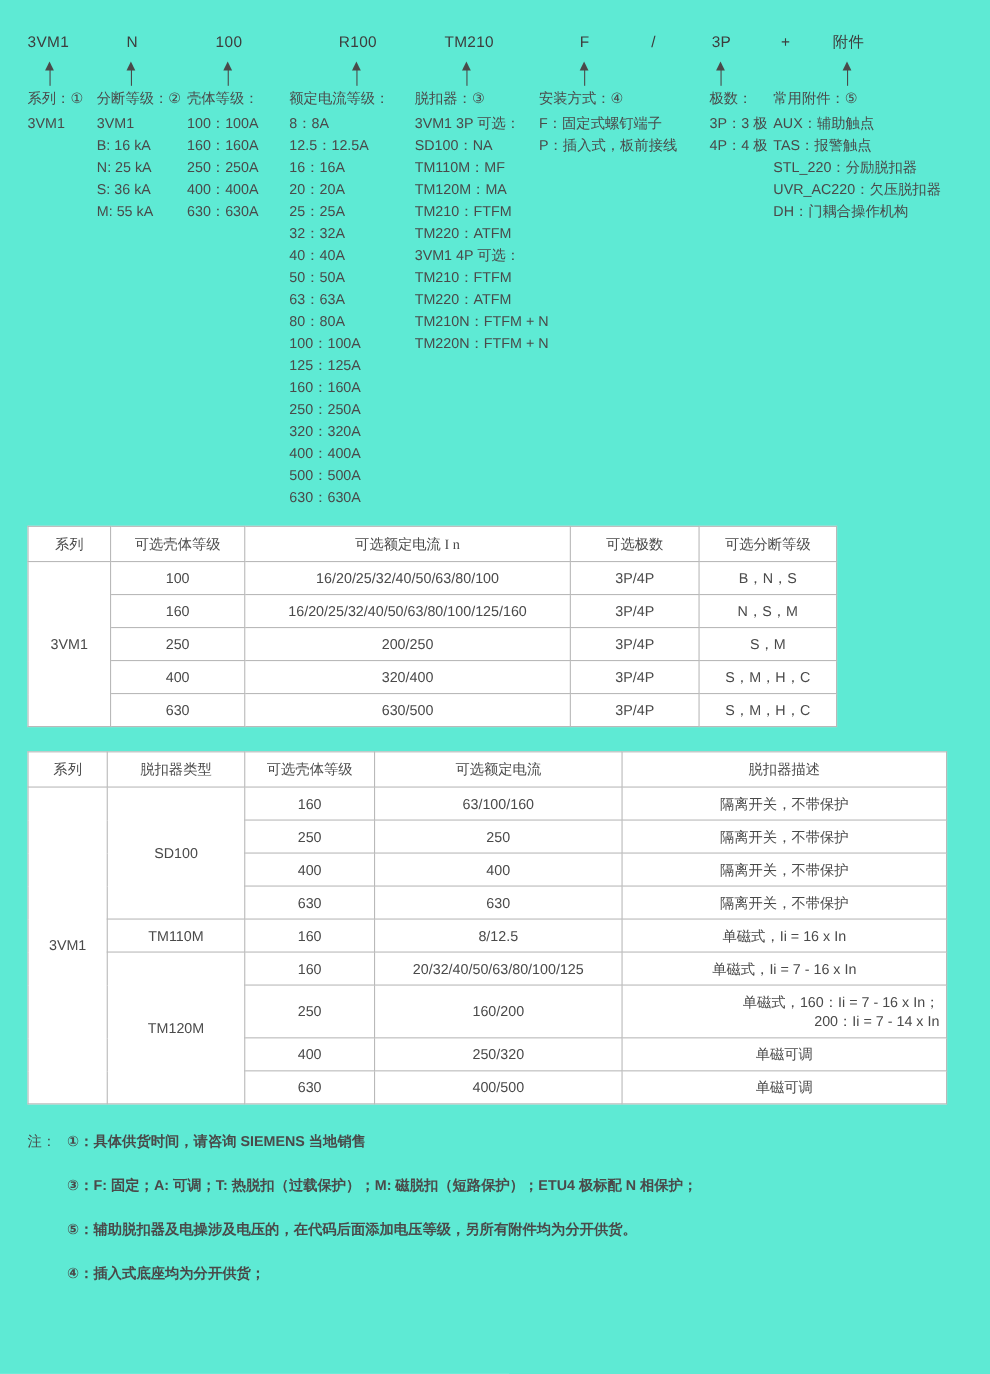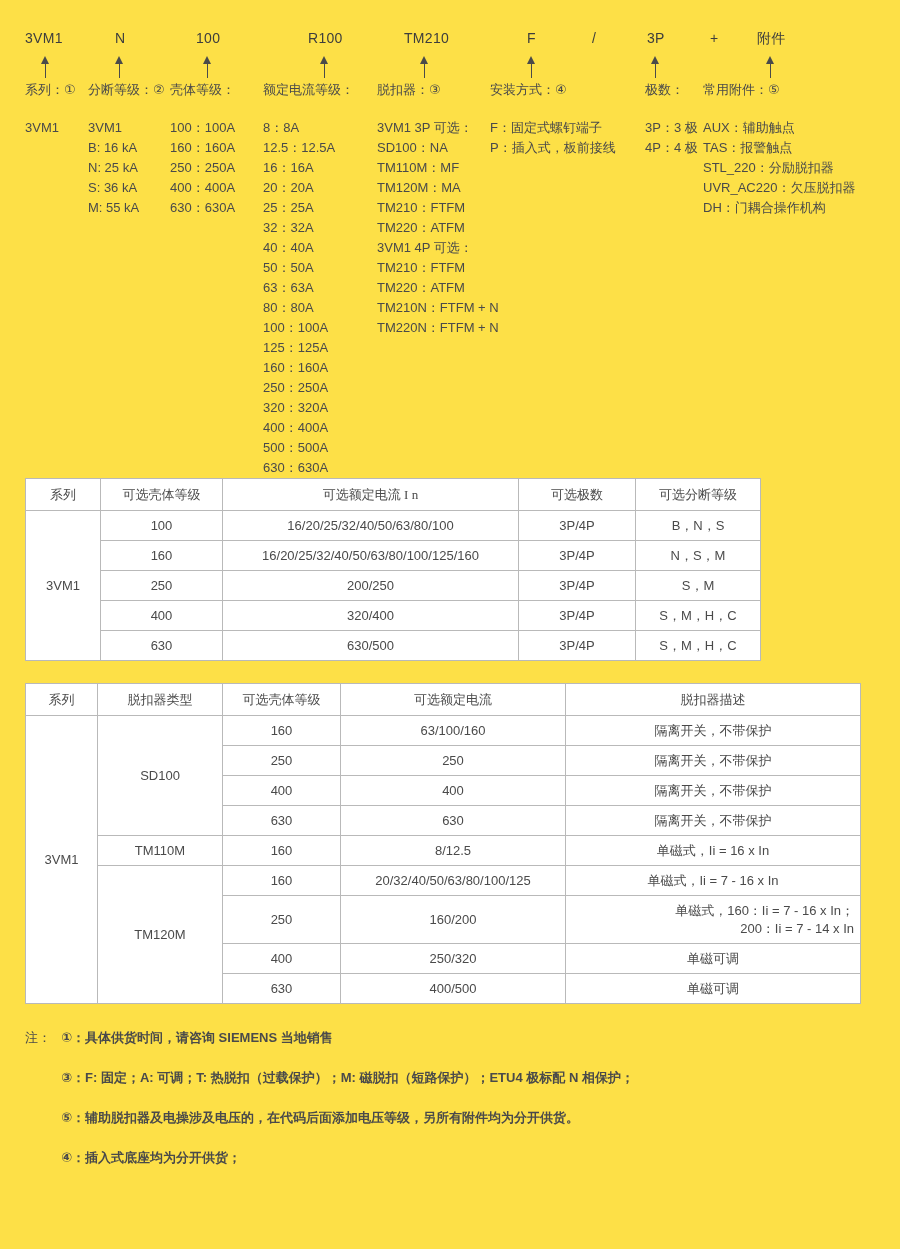--- a/index.html
+++ b/index.html
@@ -1,27 +1,27 @@
 <!DOCTYPE html>
 <html><head>
 <meta charset="utf-8">
 <style>
   * { box-sizing: border-box; margin: 0; padding: 0; }
   html,body { background:#ffffff; }
   body { font-family: "Liberation Sans", "DejaVu Sans", sans-serif; }
-  .page { position: relative; width: 900px; height: 1249px; background:#fde047; color:#4a4a4a; font-size:13px; overflow:hidden; }
+  .page { position: relative; width: 900px; height: 1249px; background:#5eead4; color:#4a4a4a; font-size:13px; overflow:hidden; }
 
   
   .code-part { position:absolute; top:30px; font-size:14px; color:#3d3d3d; white-space:nowrap; letter-spacing:0.3px; }
   .up-arrow { position:absolute; top:56px; width:9px; height:22px; }
   .up-arrow::before { content:""; position:absolute; top:0; left:50%; margin-left:-4.5px; width:0; height:0;
       border-left:4.5px solid transparent; border-right:4.5px solid transparent; border-bottom:8px solid #4a4a4a; }
   .up-arrow::after { content:""; position:absolute; top:6px; bottom:0; left:50%; width:1px; margin-left:-0.5px; background:#4a4a4a; }
   .col { position:absolute; top:80px; white-space:nowrap; }
-  .col-header { line-height:20px; margin-bottom:18px; }
+  .col-header { line-height:20px; margin-bottom:2px; }
   .col-item { line-height:20px; }
 
   
   table { border-collapse:collapse; table-layout:fixed; position:absolute; left:25px; background:#fff; }
   .t1 { top:478px; width:735px; }
   .t2 { top:683px; width:835px; }
   th, td { border:1px solid #b9b9b9; text-align:center; vertical-align:middle; font-weight:normal;
            font-size:13px; color:#4a4a4a; padding:2px 6px; height:30px; white-space:pre-line; overflow:hidden; }
   thead th { height:32px;font-family:Liberation Serif, serif; }
   .t2 .row-tall td { height:48px; }

